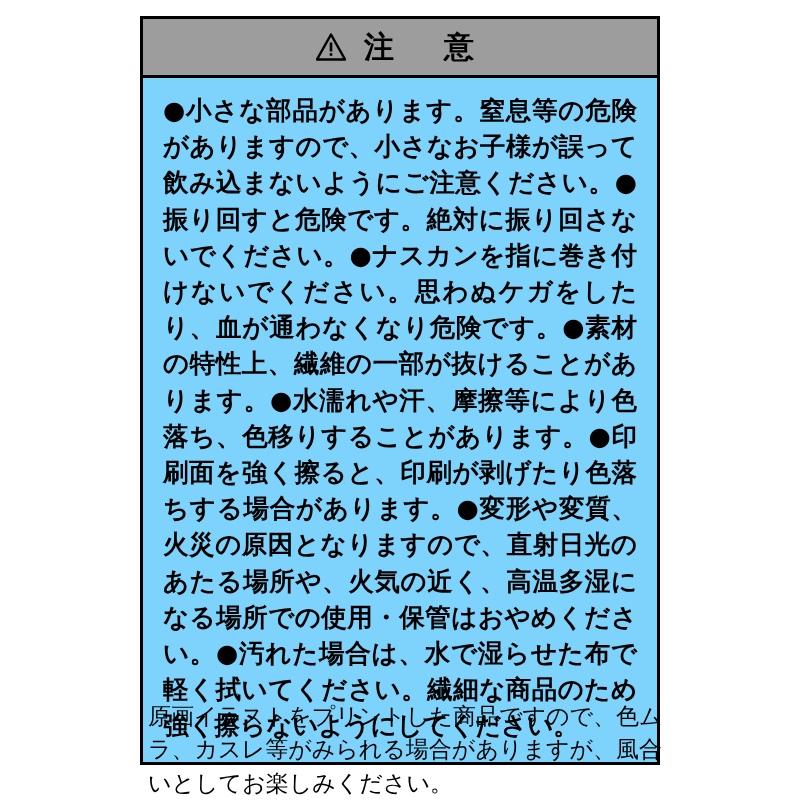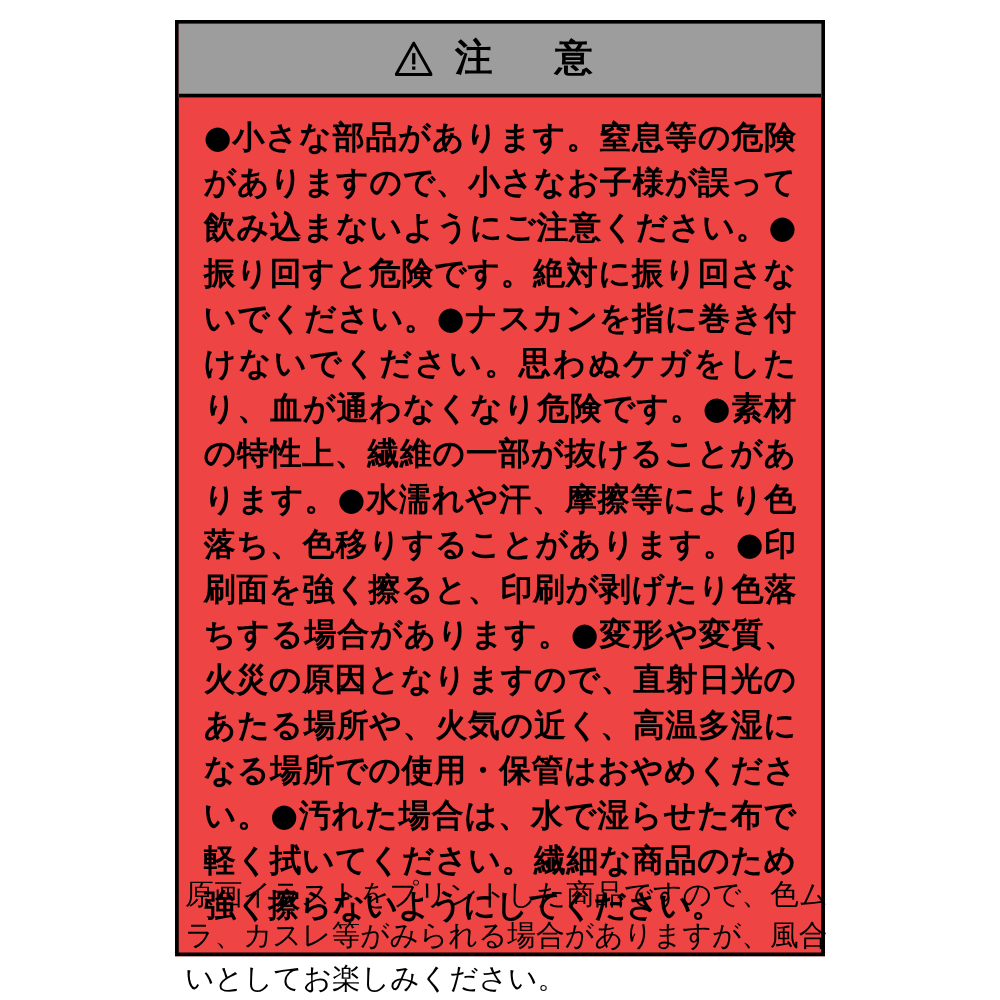--- a/index.html
+++ b/index.html
@@ -20,21 +20,21 @@
     height: 800px;
     box-sizing: border-box;
   }
   .warning-box {
     position: absolute;
     left: 140px;
     top: 16px;
     width: 520px;
     box-sizing: border-box;
     border: 3px solid #000000;
-    background: #ef4444;
+    background: #7dd3fc;
   }
   .warning-header {
     background: #9d9d9d;
     border-bottom: 3px solid #000000;
     height: 56px;
     display: flex;
     align-items: center;
     justify-content: center;
     gap: 14px;
   }

